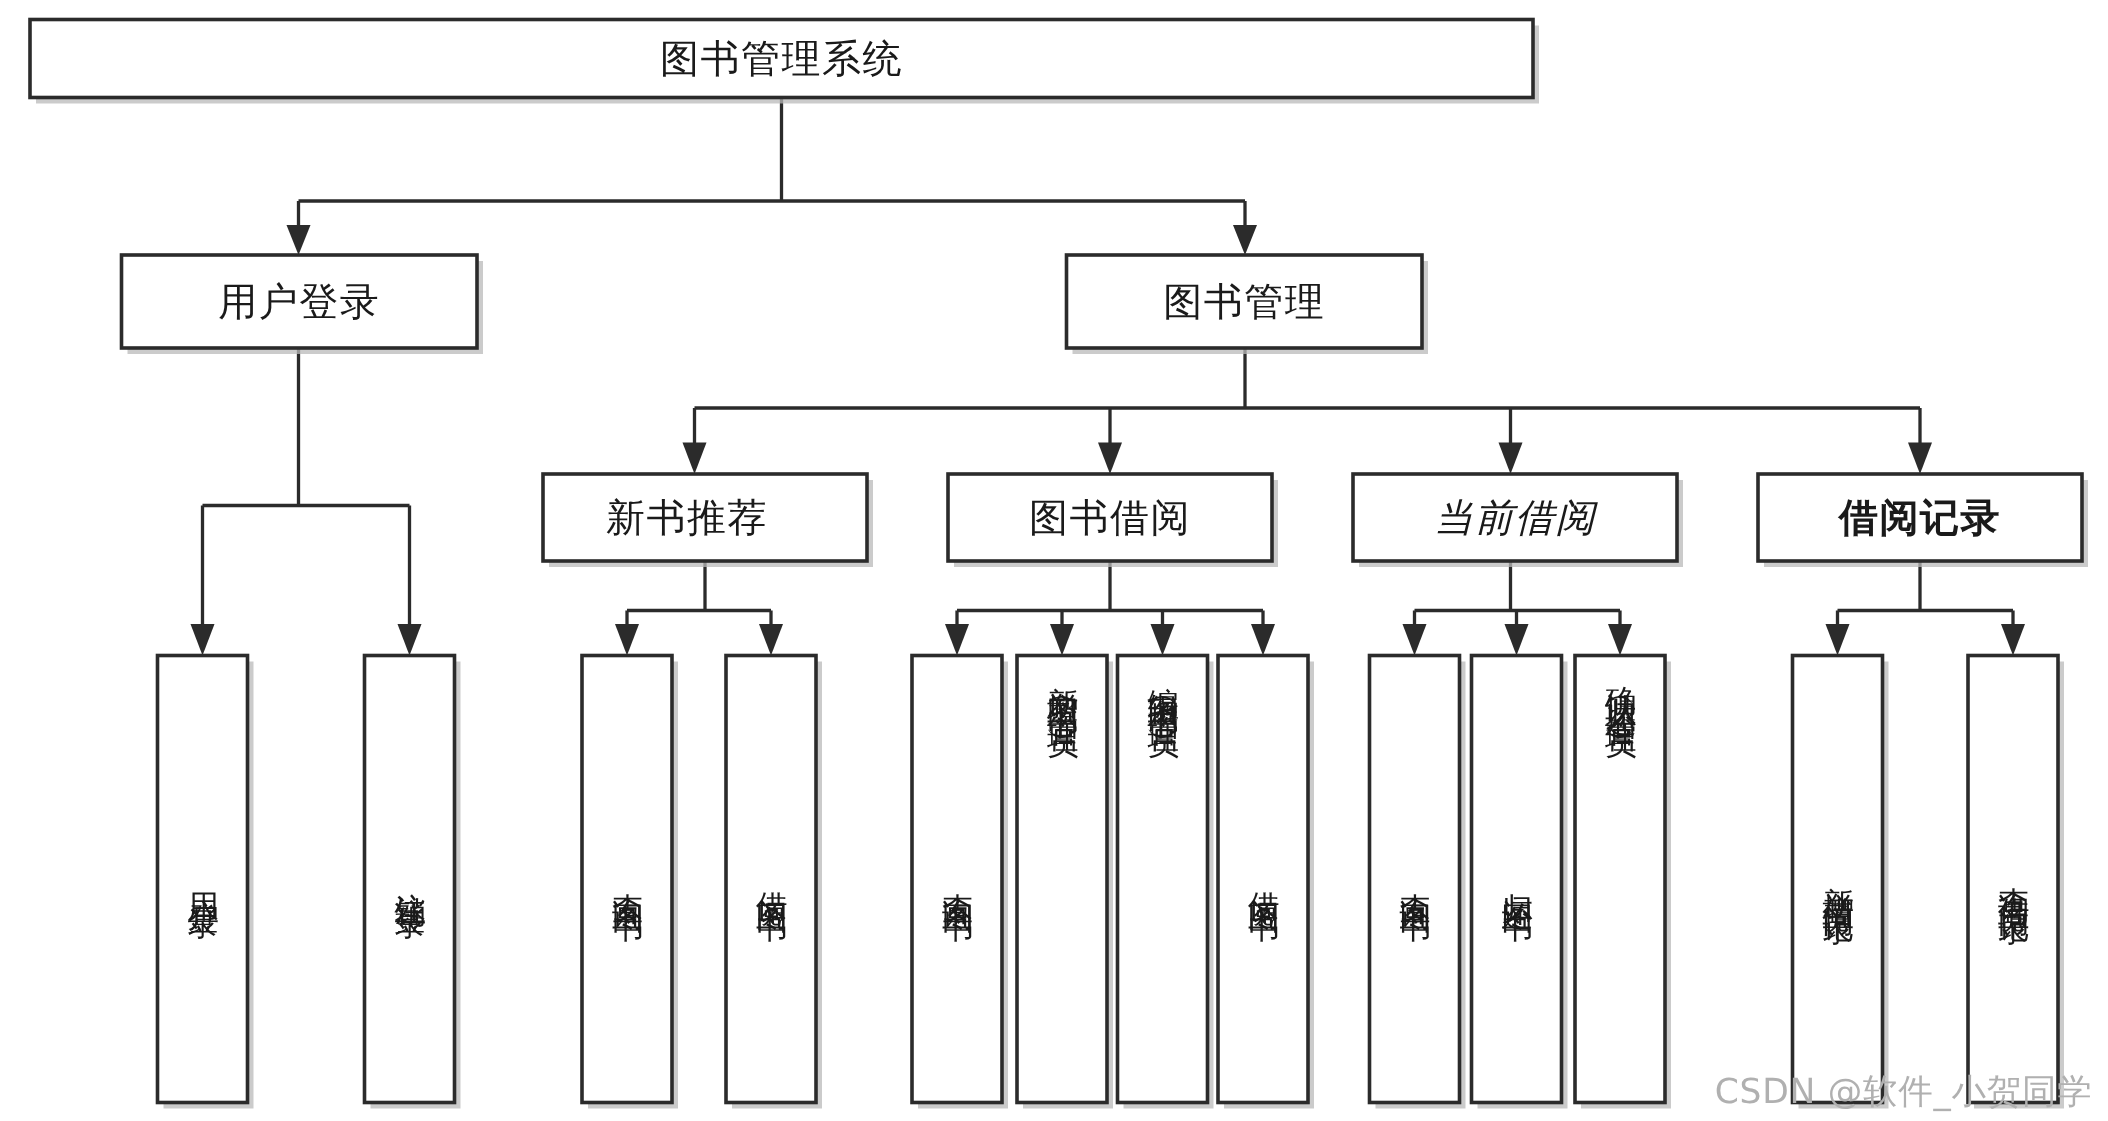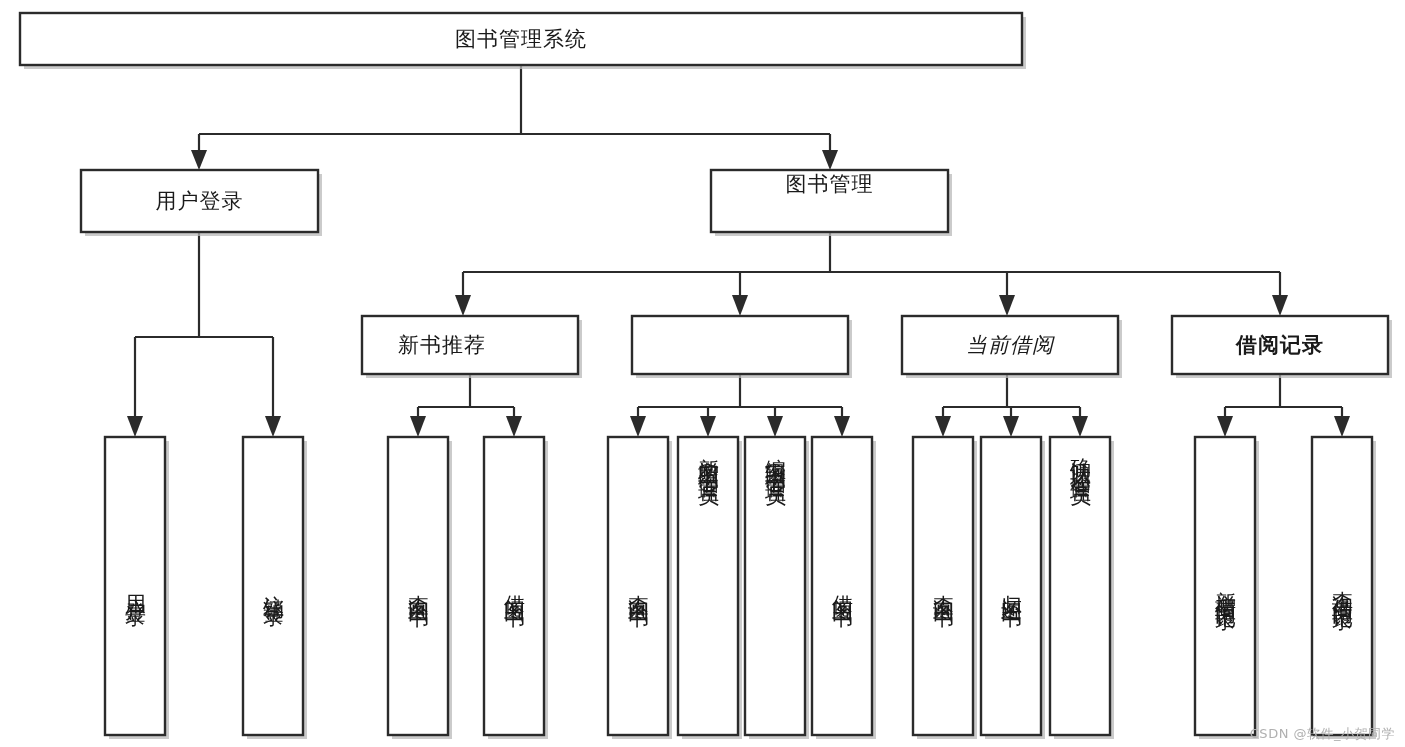--- a/index.html
+++ b/index.html
@@ -64,31 +64,31 @@
   }
   .hlabel-wrap {
     position: absolute;
     display: flex;
     align-items: center;
     justify-content: center;
     pointer-events: none;
   }
   .hlabel-text {
     font-family: "DejaVu Sans", "Liberation Sans", sans-serif;
-    font-size: 21px;
+    font-size: 26px;
     color: #1a1a1a;
     letter-spacing: 1px;
     white-space: nowrap;
   }
   #watermark {
     position: absolute;
     right: 10px;
     bottom: 4px;
     font-family: "DejaVu Sans", "Liberation Sans", sans-serif;
-    font-size: 13px;
+    font-size: 23px;
     color: #b0b0b0;
     letter-spacing: 0.5px;
     white-space: nowrap;
   }
 </style>
 </head>
 <body>
 
 <div id="diagram-root">
 
@@ -244,26 +244,29 @@
     </g>
   </svg>
 
   <div class="hlabel-wrap" style="left:20px; top:13px; width:1002px; height:52px;">
     <span class="hlabel-text">图书管理系统</span>
   </div>
 
   <div class="hlabel-wrap" style="left:81px; top:170px; width:237px; height:62px;">
     <span class="hlabel-text">用户登录</span>
   </div>
-  <div class="hlabel-wrap" style="left:711px; top:153px; width:237px; height:62px;">
+  <div class="hlabel-wrap" style="left:711px; top:170px; width:237px; height:62px;">
     <span class="hlabel-text">图书管理</span>
   </div>
 
-  <div class="hlabel-wrap" style="left:350px; top:316px; width:184px; height:58px;">
+  <div class="hlabel-wrap" style="left:366px; top:316px; width:184px; height:58px;">
     <span class="hlabel-text">新书推荐</span>
+  </div>
+  <div class="hlabel-wrap" style="left:632px; top:316px; width:216px; height:58px;">
+    <span class="hlabel-text">图书借阅</span>
   </div>
   <div class="hlabel-wrap" style="left:902px; top:316px; width:216px; height:58px;font-style:italic;">
     <span class="hlabel-text">当前借阅</span>
   </div>
   <div class="hlabel-wrap" style="left:1172px; top:316px; width:216px; height:58px;font-weight:bold;">
     <span class="hlabel-text">借阅记录</span>
   </div>
 
   <div class="vlabel-wrap" style="left:105px; top:437px; width:60px; height:298px;">
     <span class="vlabel-text">用户登录</span>

